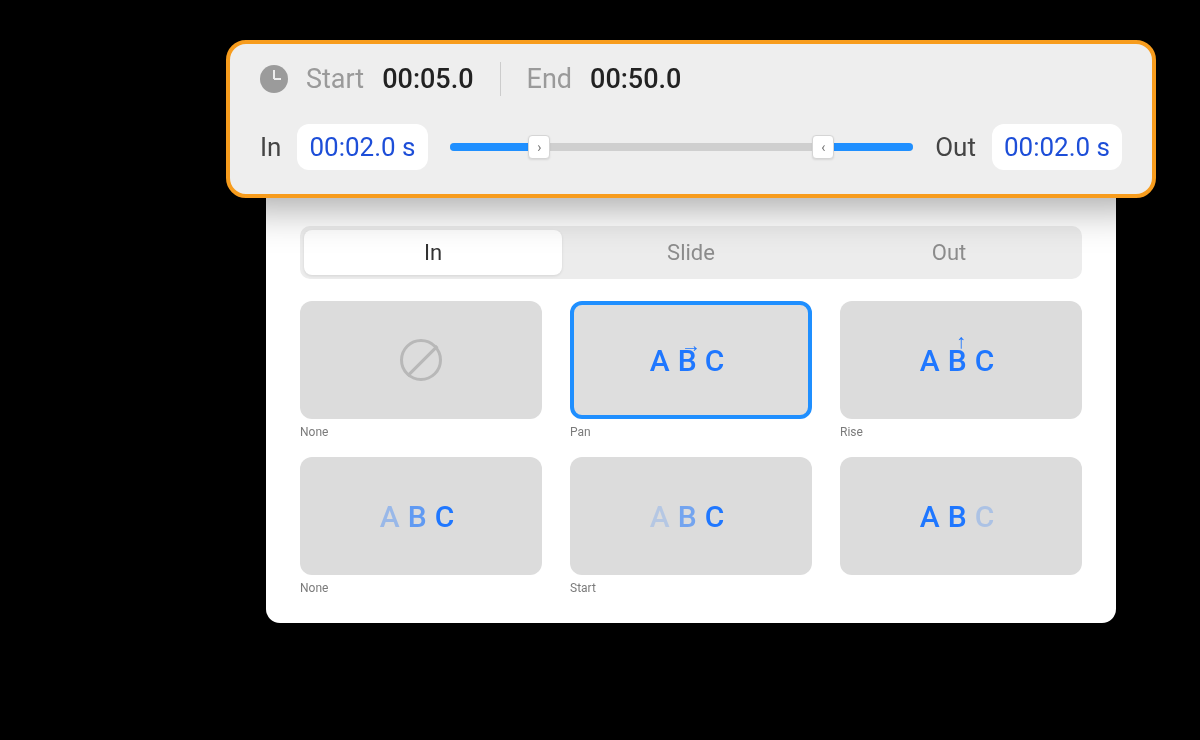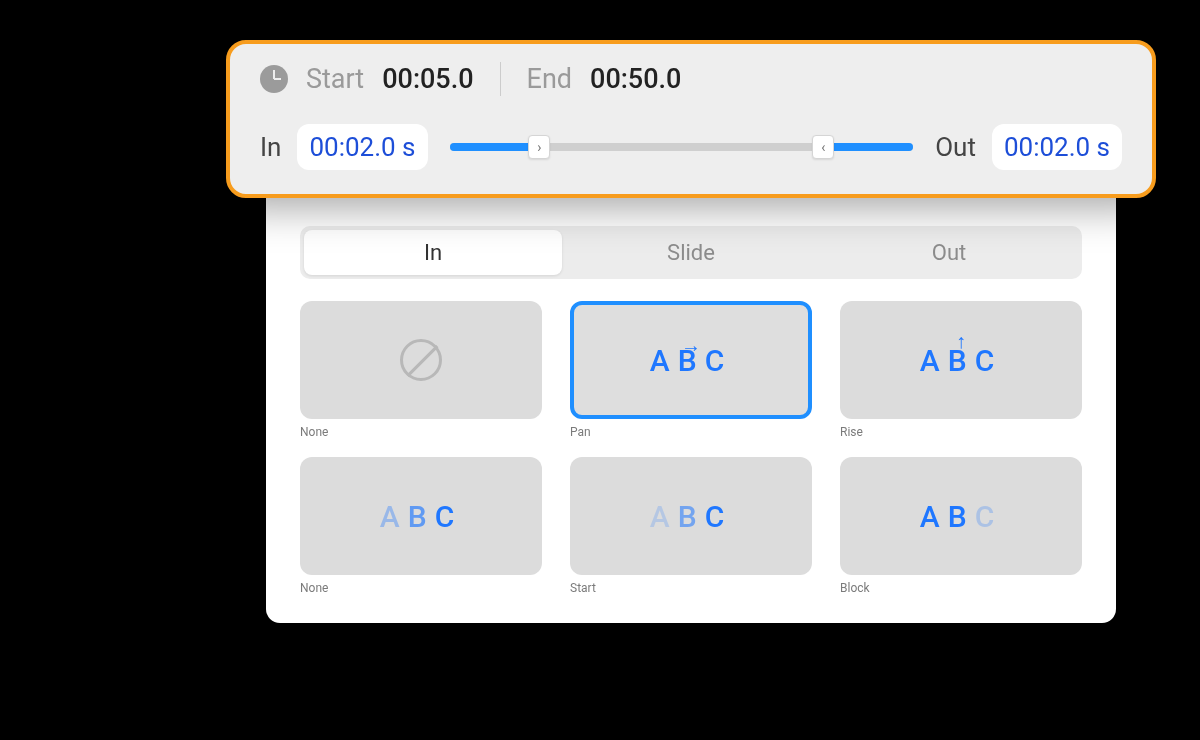--- a/index.html
+++ b/index.html
@@ -304,19 +304,18 @@
       </div>
 
       <div class="cell">
         <div class="swatch block">
           <span class="abc">
               <span>A</span>
               <span>B</span>
               <span>C</span>
             </span>
         </div>
-        <div class="cell-label">Block</div>
       </div>
 
     </div>
   </div>
 
 </div>
 
 </body></html>

